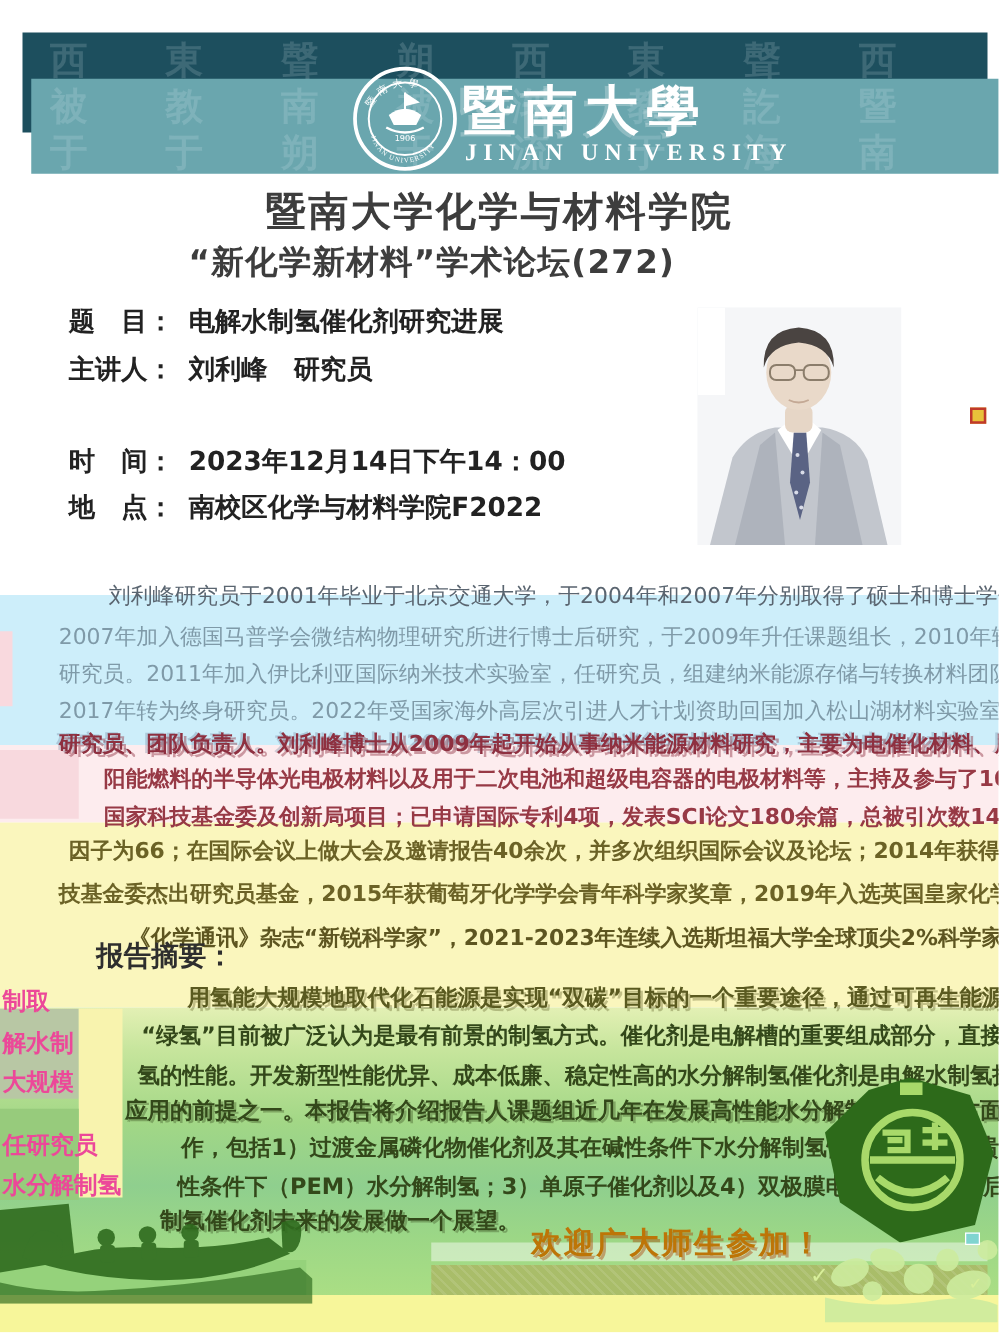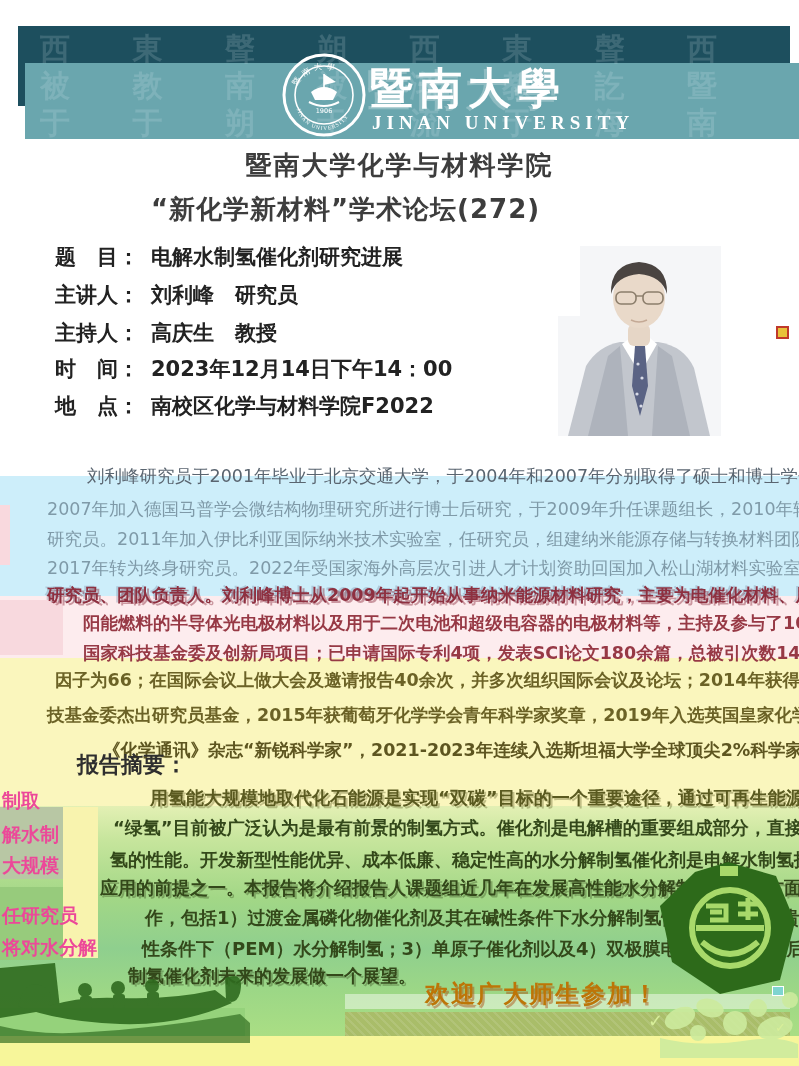--- a/index.html
+++ b/index.html
@@ -13,21 +13,21 @@
   .watermark{left:40px;top:30px;width:740px;height:108px;overflow:hidden;
              color:rgba(230,245,248,0.16);font-size:30px;line-height:37px;letter-spacing:26px;
              font-weight:bold;word-break:break-all;}
   .logo-svg{left:281px;top:52px;width:86px;height:86px;}
   .wordmark-cn{left:370px;top:60px;color:#ffffff;font-size:43px;font-weight:bold;letter-spacing:6px;
                text-shadow:-3px 2px 0 rgba(255,255,255,0.25);}
   .wordmark-en{left:372px;top:112px;color:#ffffff;font-size:19px;font-weight:bold;letter-spacing:5px;
                font-family:"Liberation Serif",serif;}
 
   
-  .title1{left:0;top:148px;width:799px;text-align:center;color:#3d3d3d;font-size:26px;font-weight:bold;letter-spacing:2px;font-family:Liberation Mono, monospace;}
+  .title1{left:0;top:148px;width:799px;text-align:center;color:#3d3d3d;font-size:32px;font-weight:bold;letter-spacing:2px;font-family:Liberation Mono, monospace;}
   .title2{left:0;top:192px;width:691px;text-align:center;color:#3d3d3d;font-size:26px;font-weight:bold;letter-spacing:1px;}
 
   
   .info-line{left:55px;width:500px;color:#222222;font-size:21px;font-weight:bold;white-space:nowrap;}
   .info-line .val{margin-left:12px;}
   #if0{top:243px}#if1{top:281px}#if2{top:319px}#if3{top:355px}#if4{top:392px}
 
   
   .photo{left:558px;top:246px;width:163px;height:190px;background:#f6f7f9;}
   .photo svg{display:block}
@@ -124,23 +124,20 @@
   <div class="abs wordmark-en">JINAN UNIVERSITY</div>
 
   <div class="abs title1">暨南大学化学与材料学院</div>
   <div class="abs title2">“新化学新材料”学术论坛(272)</div>
 
   <div class="abs info-line" id="if0">
     <span>题　目：</span><span class="val">电解水制氢催化剂研究进展</span>
   </div>
   <div class="abs info-line" id="if1">
     <span>主讲人：</span><span class="val">刘利峰　研究员</span>
-  </div>
-  <div class="abs info-line" id="if2">
-    <span>主持人：</span><span class="val">高庆生　教授</span>
   </div>
   <div class="abs info-line" id="if3">
     <span>时　间：</span><span class="val">2023年12月14日下午14：00</span>
   </div>
   <div class="abs info-line" id="if4">
     <span>地　点：</span><span class="val">南校区化学与材料学院F2022</span>
   </div>
 
   <div class="abs photo">
     <svg width="163" height="190" viewBox="0 0 163 190">
@@ -184,21 +181,21 @@
   <div class="abs bio-line" id="bio8">技基金委杰出研究员基金，2015年获葡萄牙化学学会青年科学家奖章，2019年入选英国皇家化学学会</div>
   <div class="abs bio-line" id="bio9">《化学通讯》杂志“新锐科学家”，2021-2023年连续入选斯坦福大学全球顶尖2%科学家榜单。</div>
 
   <div class="abs frag-block-grey"></div>
   <div class="abs frag-strip-yellow"></div>
   <div class="abs frag-block-green"></div>
   <div class="abs frag" id="fr0">制取</div>
   <div class="abs frag" id="fr1">解水制</div>
   <div class="abs frag" id="fr2">大规模</div>
   <div class="abs frag" id="fr3">任研究员</div>
-  <div class="abs frag" id="fr4">将对水分解</div>
+  <div class="abs frag" id="fr4">水分解制氢</div>
 
   <div class="abs abstract-heading">报告摘要：</div>
   <div class="abs abs-line" id="abl0">用氢能大规模地取代化石能源是实现“双碳”目标的一个重要途径，通过可再生能源电解水制取</div>
   <div class="abs abs-line" id="abl1">“绿氢”目前被广泛认为是最有前景的制氢方式。催化剂是电解槽的重要组成部分，直接影响电解制</div>
   <div class="abs abs-line" id="abl2">氢的性能。开发新型性能优异、成本低廉、稳定性高的水分解制氢催化剂是电解水制氢技术得到大规模</div>
   <div class="abs abs-line" id="abl3">应用的前提之一。本报告将介绍报告人课题组近几年在发展高性能水分解制氢催化剂方面所做的工</div>
   <div class="abs abs-line" id="abl4">作，包括1）过渡金属磷化物催化剂及其在碱性条件下水分解制氢性能；2）铂族贵金属催化剂及其在酸</div>
   <div class="abs abs-line" id="abl5">性条件下（PEM）水分解制氢；3）单原子催化剂以及4）双极膜电解水制氢。最后，报告人将对水分解</div>
   <div class="abs abs-line" id="abl6">制氢催化剂未来的发展做一个展望。</div>
 

